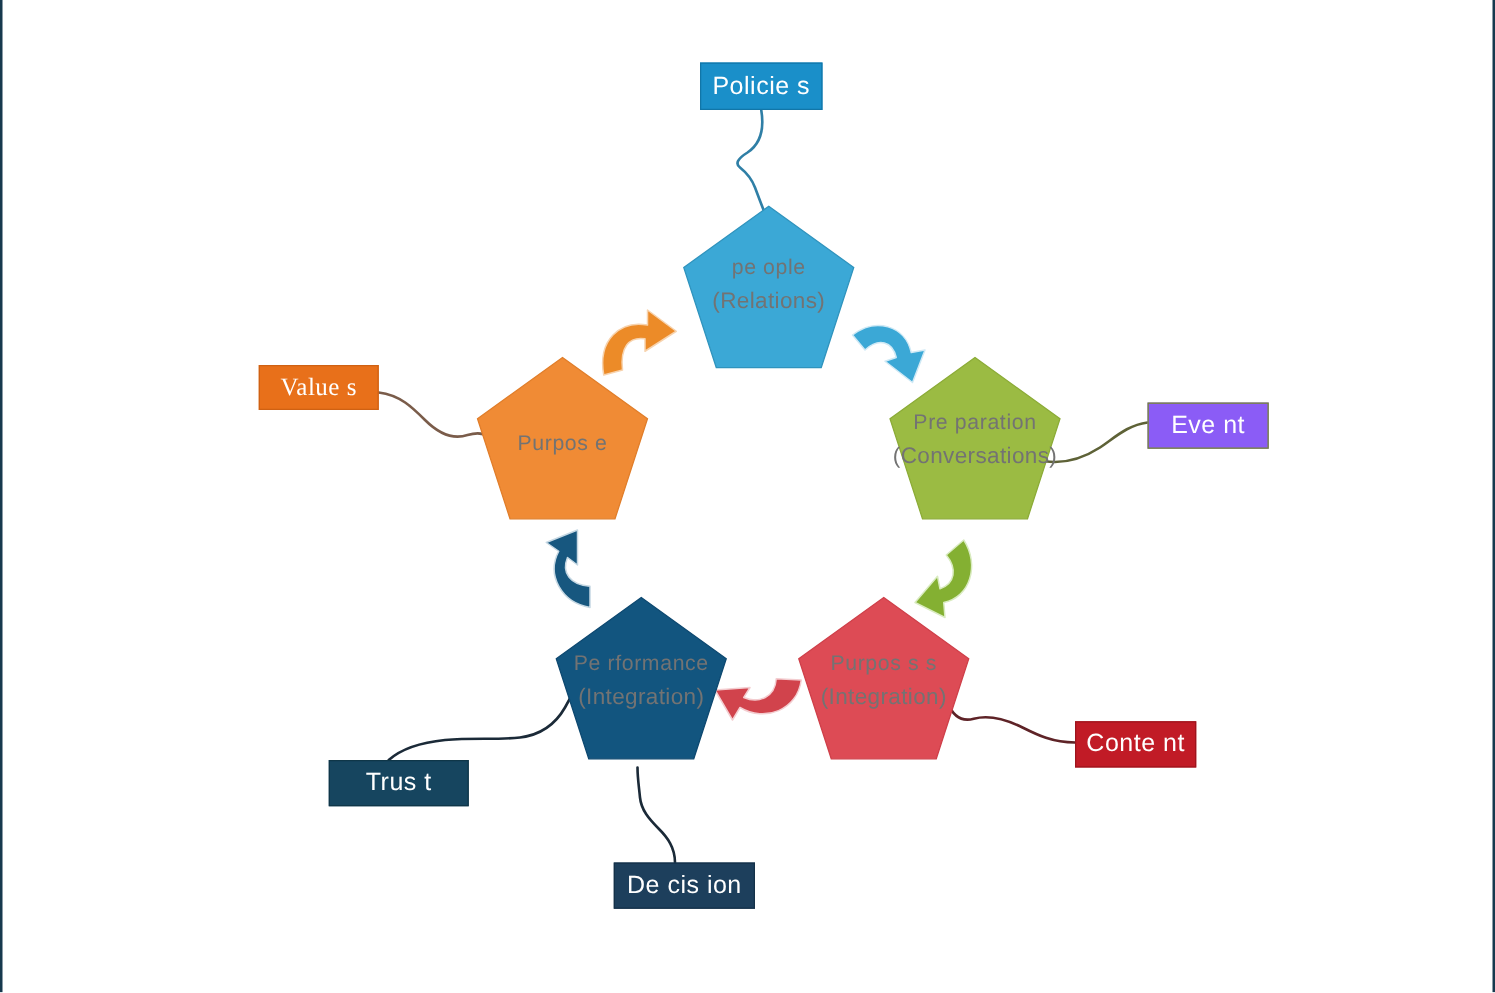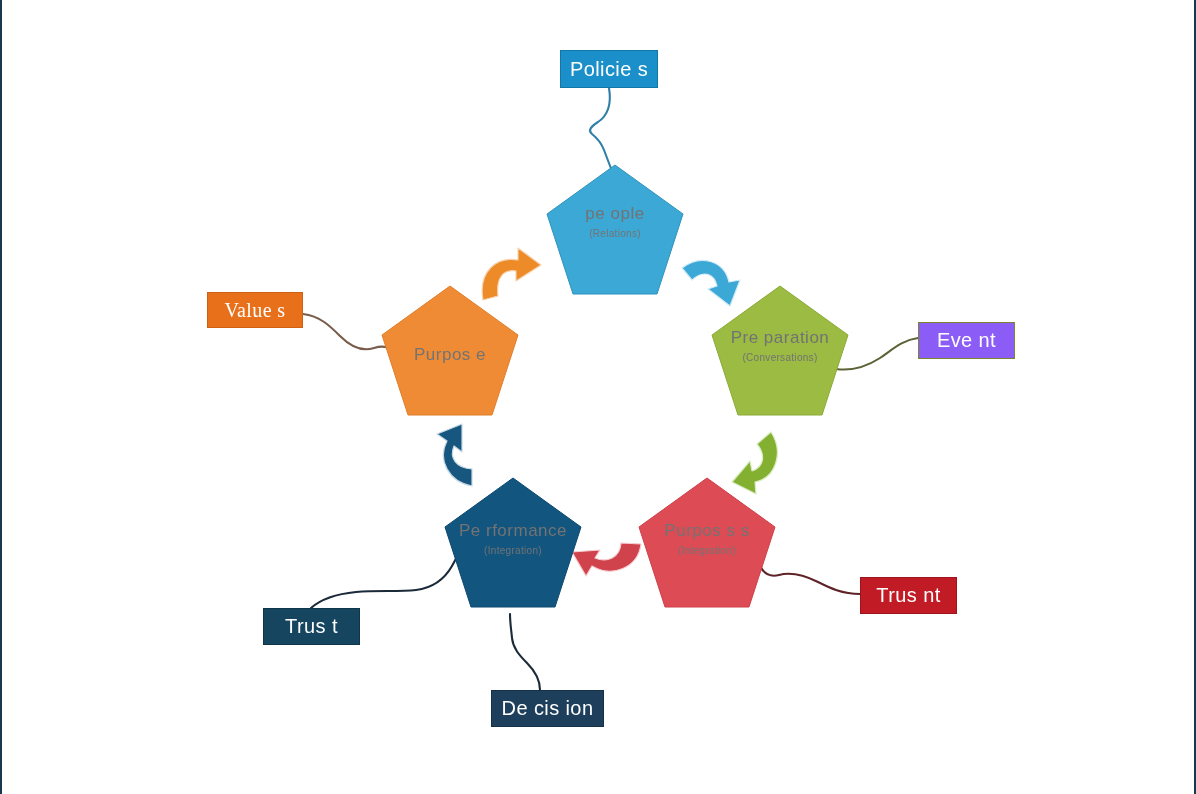--- a/index.html
+++ b/index.html
@@ -46,21 +46,21 @@
   }
   .pent-label {
     position: absolute;
     color: #737373;
     text-align: center;
     line-height: 1.45;
     white-space: nowrap;
     pointer-events: none;
   }
   .pent-title { font-size: 17px; letter-spacing: 0.5px; }
-  .pent-sub   { font-size: 10px; letter-spacing: 0.3px; }
+  .pent-sub   { font-size: 18px; letter-spacing: 0.3px; }
 </style>
 </head>
 <body>
 
 <div id="canvas">
 
   <div id="edge-left"></div>
   <div id="edge-right"></div>
 
   <svg class="layer" viewBox="0 0 1196 794">
@@ -139,24 +139,24 @@
 
   <div class="label-box" style="left:207px; top:292px; width:96px; height:36px; background:#e8701a; border:1px solid #cf6113;font-family:Liberation Serif, serif;">
     <span>Value s</span>
   </div>
 
   <div class="label-box" style="left:918px; top:322px; width:97px; height:37px; background:#8b5cf6; border:1px solid #77882e;">
     <span>Eve nt</span>
   </div>
 
   <div class="label-box" style="left:860px; top:577px; width:97px; height:37px; background:#c11b26; border:1px solid #9d141d;">
-    <span>Trus nt</span>
+    <span>Conte nt</span>
   </div>
 
-  <div class="label-box" style="left:263px; top:608px; width:97px; height:37px; background:#16455f; border:1px solid #0f3648;text-align:center;">
+  <div class="label-box" style="left:263px; top:608px; width:112px; height:37px; background:#16455f; border:1px solid #0f3648;text-align:center;">
     <span>Trus t</span>
   </div>
 
   <div class="label-box" style="left:491px; top:690px; width:113px; height:37px; background:#1d3f5c; border:1px solid #143148;">
     <span>De cis ion</span>
   </div>
 
 </div>
 
 </body></html>

